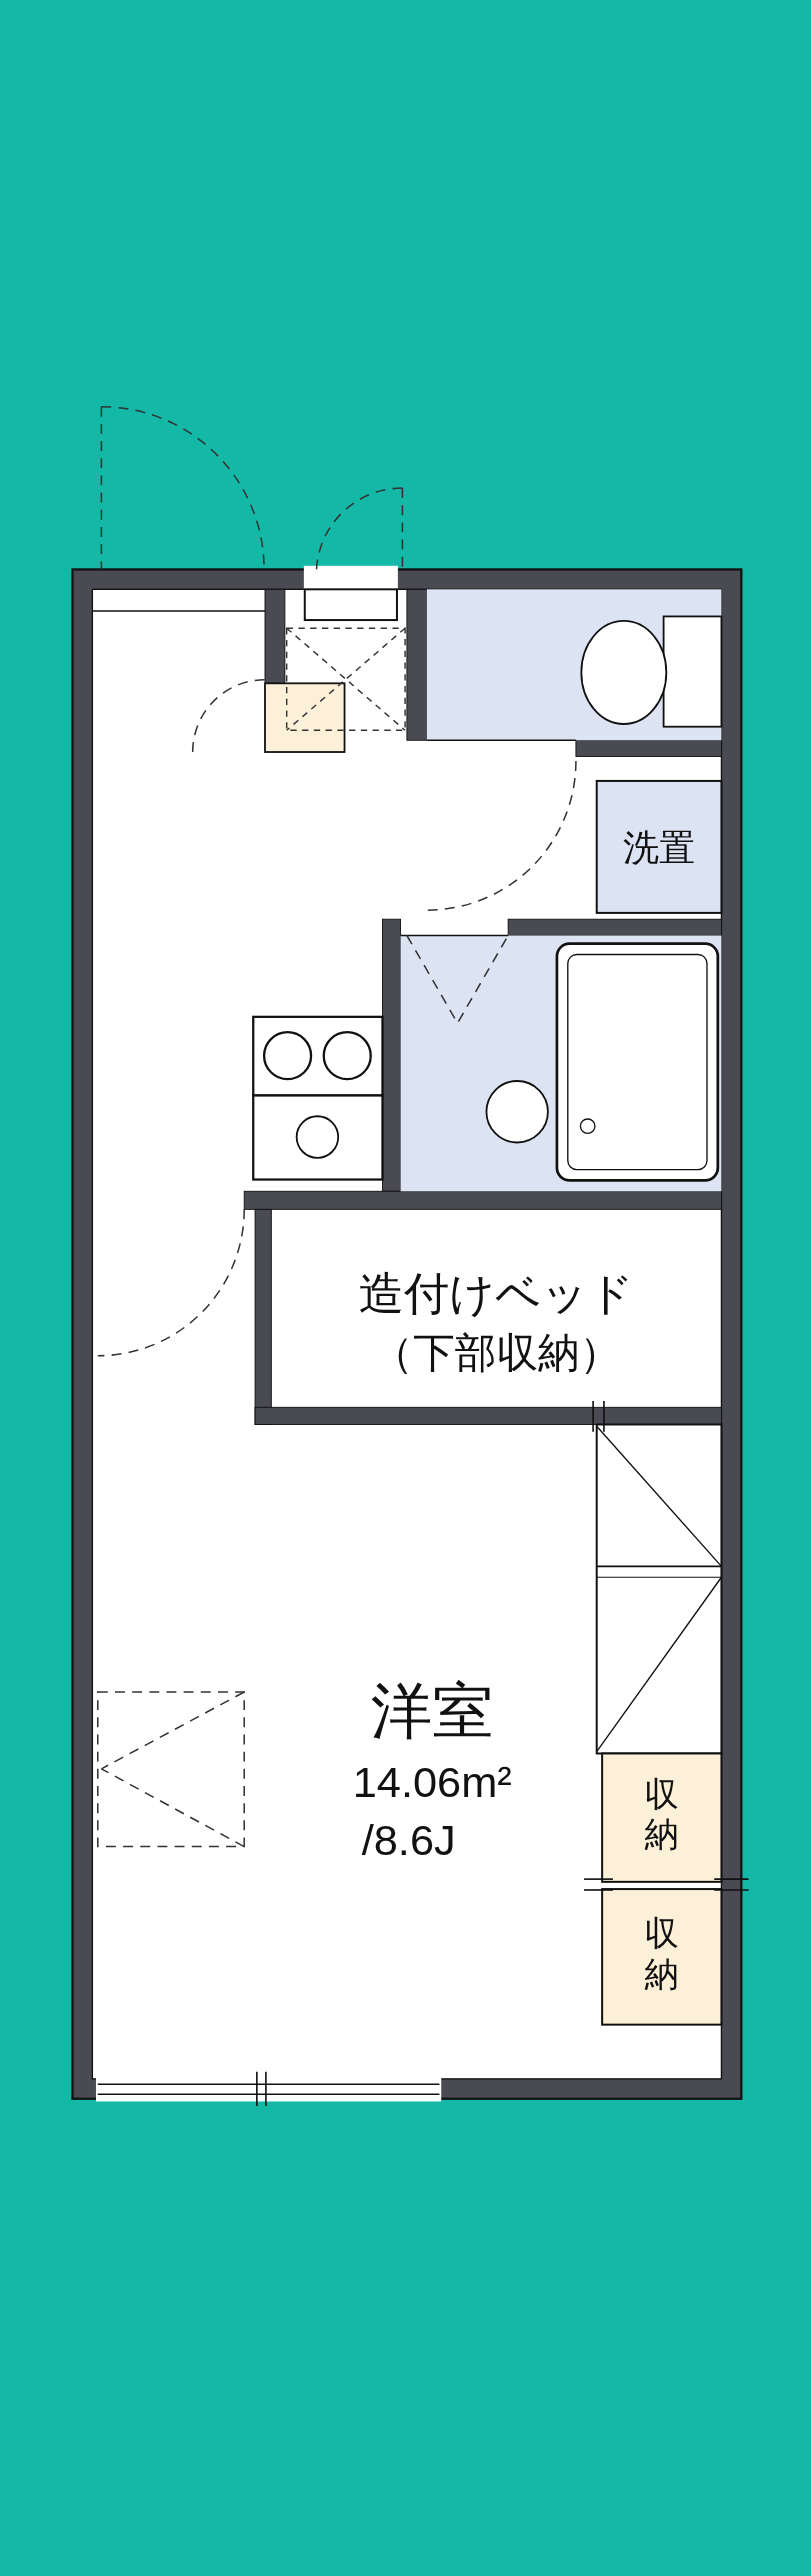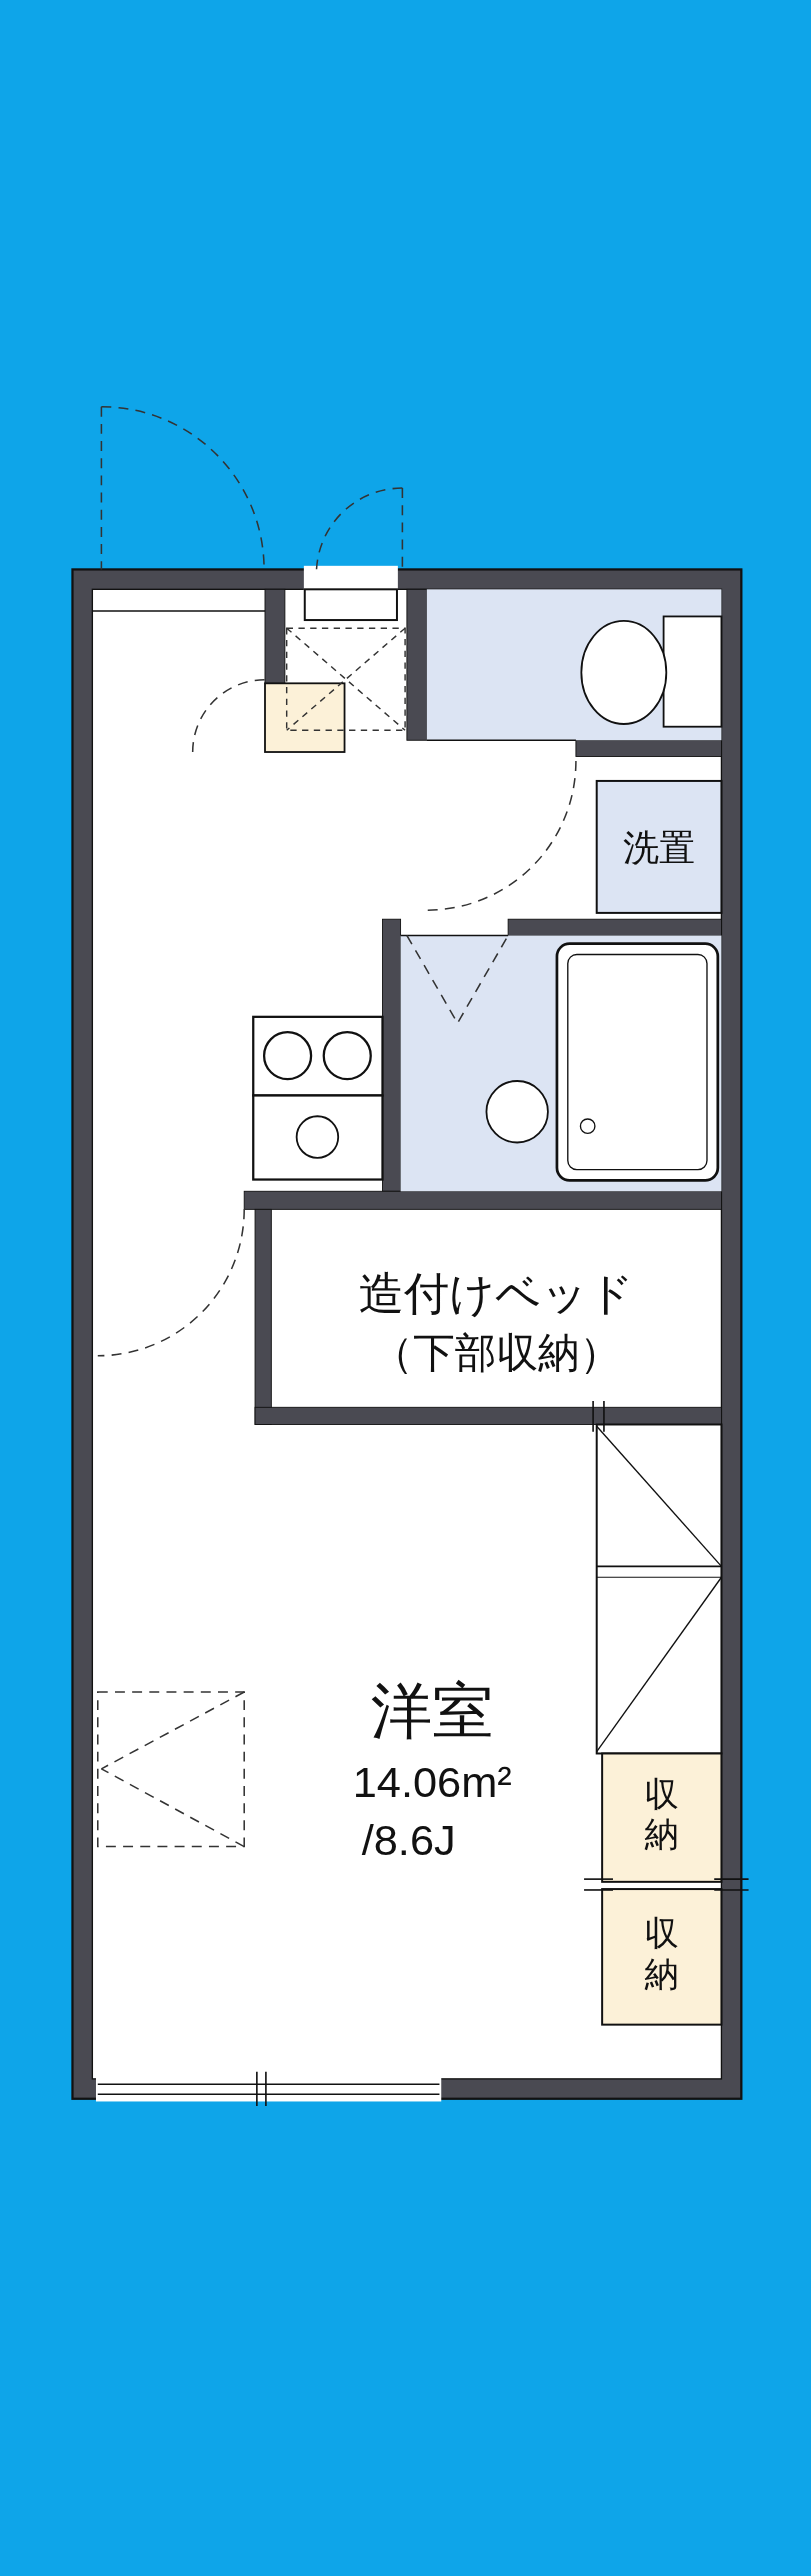--- a/index.html
+++ b/index.html
@@ -1,16 +1,16 @@
 <!DOCTYPE html>
 <html style="font-size:14.5px"><head>
 <meta charset="utf-8">
 <style>
   html,body{margin:0;padding:0;background:#ffffff;}
-  #stage{position:relative;width:812px;height:2576px;background:#0ea5e9;overflow:hidden;
+  #stage{position:relative;width:812px;height:2576px;background:#14b8a6;overflow:hidden;
          font-family:"Liberation Sans", sans-serif;}
   svg{position:absolute;left:0;top:0;}
   text{font-family:"Liberation Sans", sans-serif;fill:#111;}
   .lbl-washer{font-size:40px;font-weight:500;}
   .lbl-bed1{font-size:50px;font-weight:500;}
   .lbl-bed2{font-size:46px;font-weight:500;}
   .lbl-room{font-size:68px;font-weight:500;}
   .lbl-area{font-size:48px;font-weight:400;}
   .lbl-storage{font-size:38px;font-weight:500;}
   .dash{stroke:#333;stroke-width:1.7;fill:none;stroke-dasharray:11 8;}

